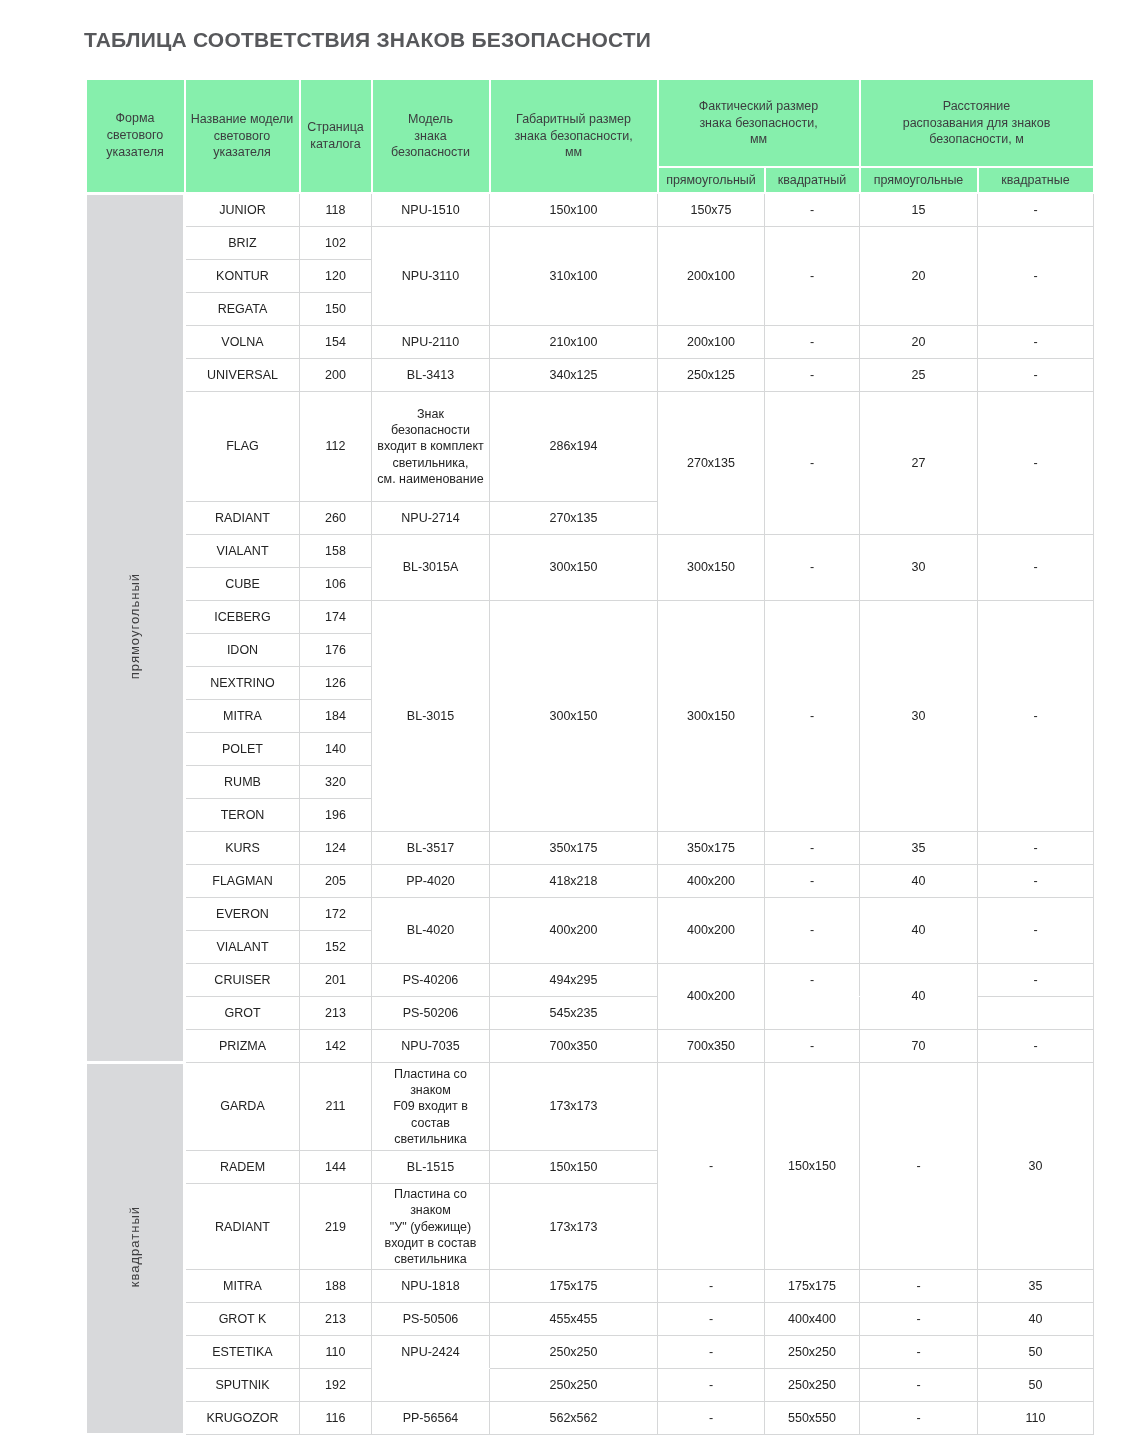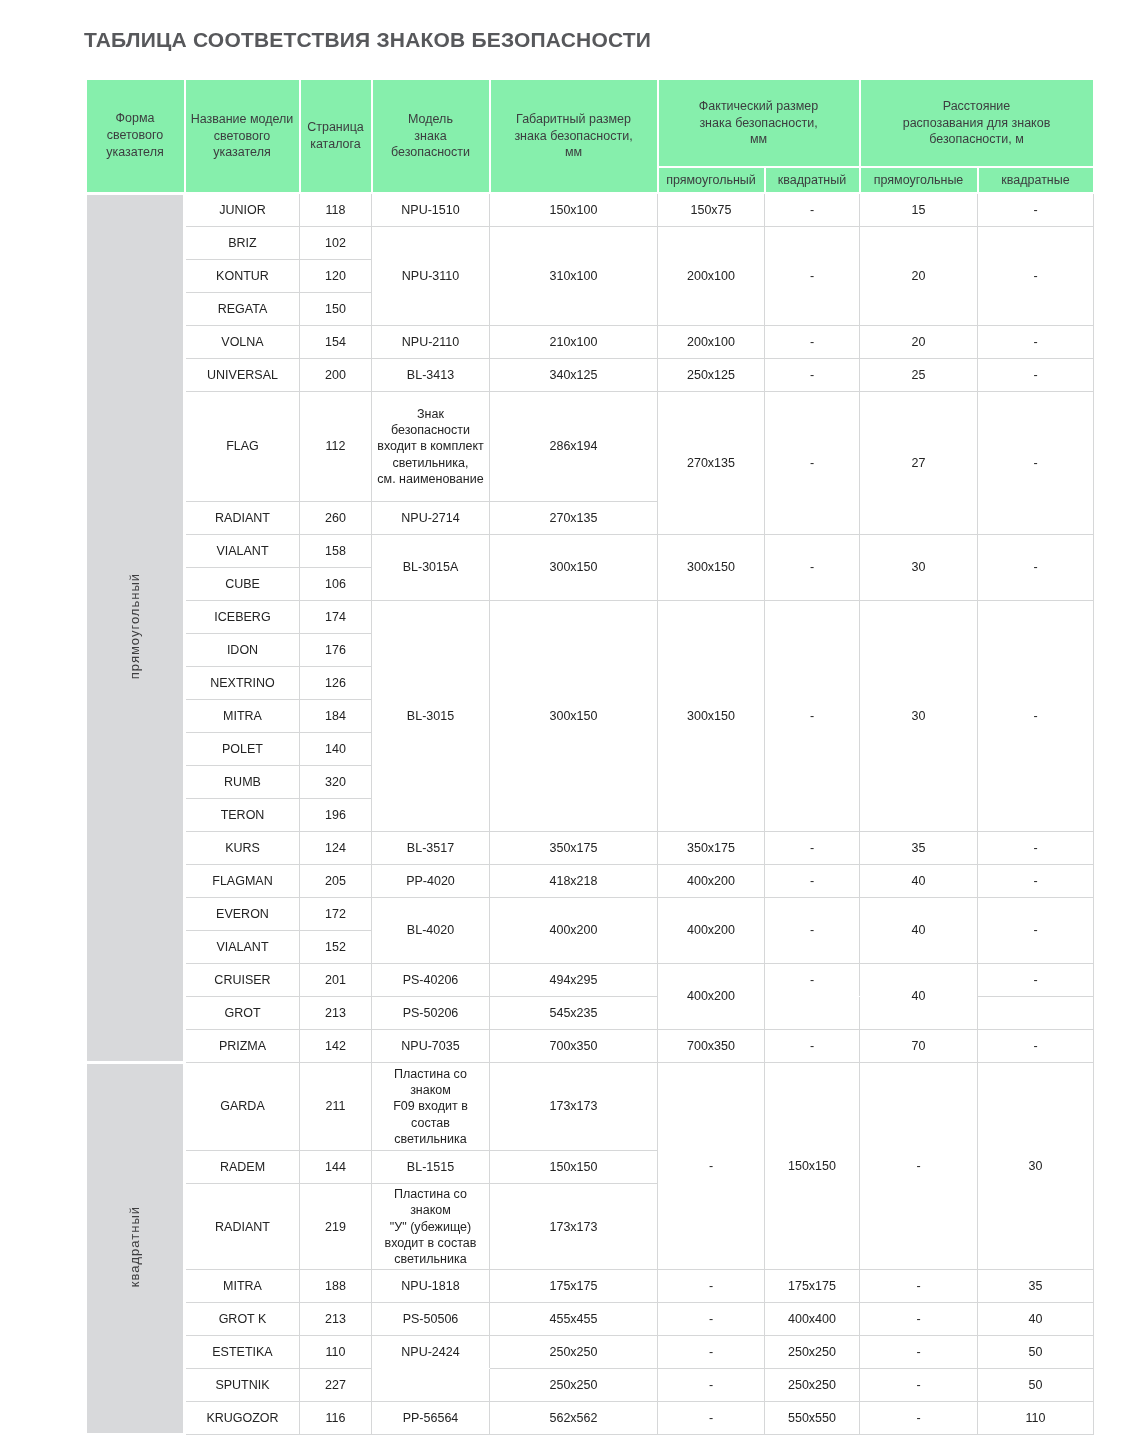--- a/index.html
+++ b/index.html
@@ -320,21 +320,21 @@
           <td>110</td>
           <td class="nbb">NPU-2424</td>
           <td>250x250</td>
           <td>-</td>
           <td>250x250</td>
           <td>-</td>
           <td>50</td>
         </tr>
         <tr>
           <td>SPUTNIK</td>
-          <td>227</td>
+          <td>192</td>
           <td class="nbt"></td>
           <td>250x250</td>
           <td>-</td>
           <td>250x250</td>
           <td>-</td>
           <td>50</td>
         </tr>
         <tr>
           <td>KRUGOZOR</td>
           <td>116</td>

